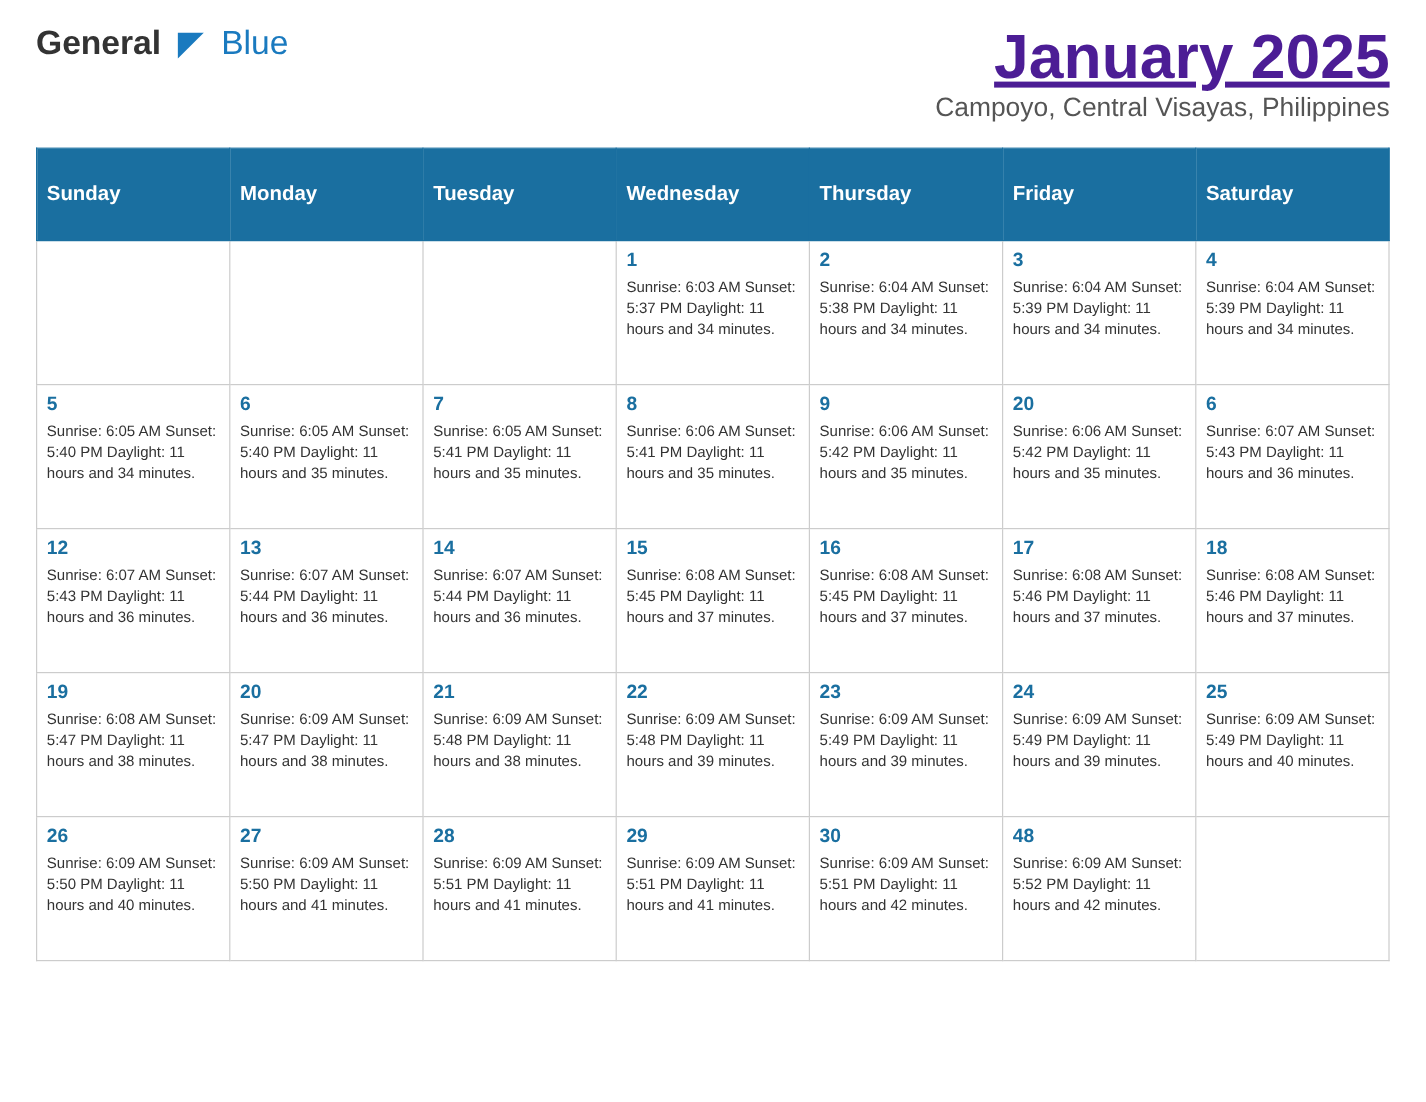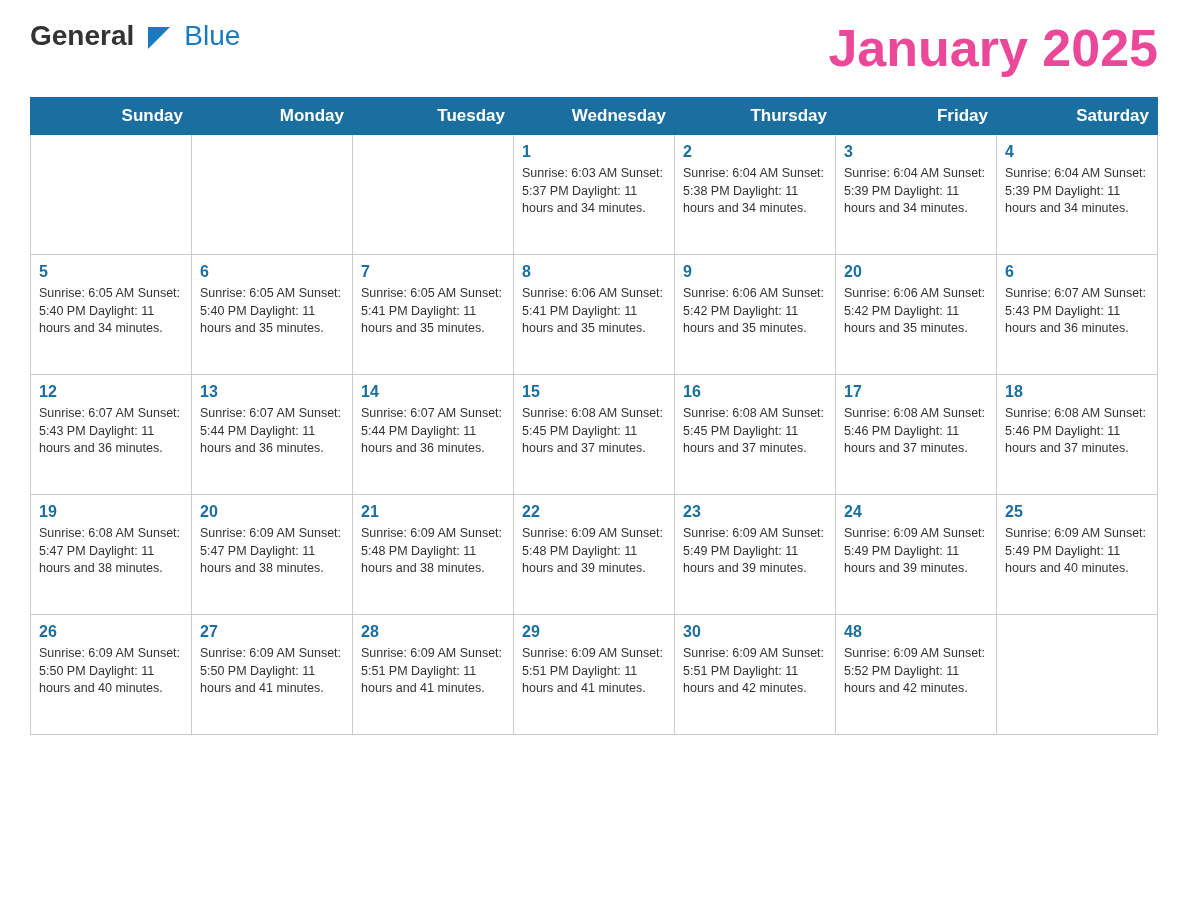--- a/index.html
+++ b/index.html
@@ -31,38 +31,39 @@
       font-size: 28px;
       font-weight: normal;
       color: #1a7abf;
     }
     .title-section {
       text-align: right;
     }
     .title-section h1 {
       font-size: 52px;
       font-weight: bold;
-      color: #ec4899;
+      color: #4c1d95;
       line-height: 1.1;
+      text-decoration: underline;
     }
     .title-section h2 {
       font-size: 22px;
       font-weight: normal;
       color: #555;
     }
     .calendar {
       width: 100%;
       border-collapse: collapse;
       border: 1px solid #aaa;
     }
     .calendar thead tr th {
       background-color: #1a6fa0;
       color: #fff;
-      padding: 8px 8px;
-      text-align: right;
+      padding: 28px 8px;
+      text-align: left;
       font-size: 17px;
       font-weight: bold;
       border: 1px solid #1a6fa0;
     }
     .calendar tbody tr td {
       vertical-align: top;
       padding: 8px;
       border: 1px solid #ccc;
       width: 14.28%;
       min-height: 110px;
@@ -98,20 +99,21 @@
 <div class="header">
   <div class="logo">
     <span class="logo-text-general">General</span>
     <svg width="22" height="22" viewBox="0 0 22 22" style="margin: 0 1px; margin-top:4px;">
       <polygon points="0,0 22,0 0,22" fill="#1a7abf"></polygon>
     </svg>
     <span class="logo-text-blue" style="color:#1a7abf;">Blue</span>
   </div>
   <div class="title-section">
     <h1>January 2025</h1>
+    <h2>Campoyo, Central Visayas, Philippines</h2>
   </div>
 </div>
 
 <table class="calendar">
   <thead>
     <tr>
     <th>Sunday</th>
         <th>Monday</th>
         <th>Tuesday</th>
         <th>Wednesday</th>

